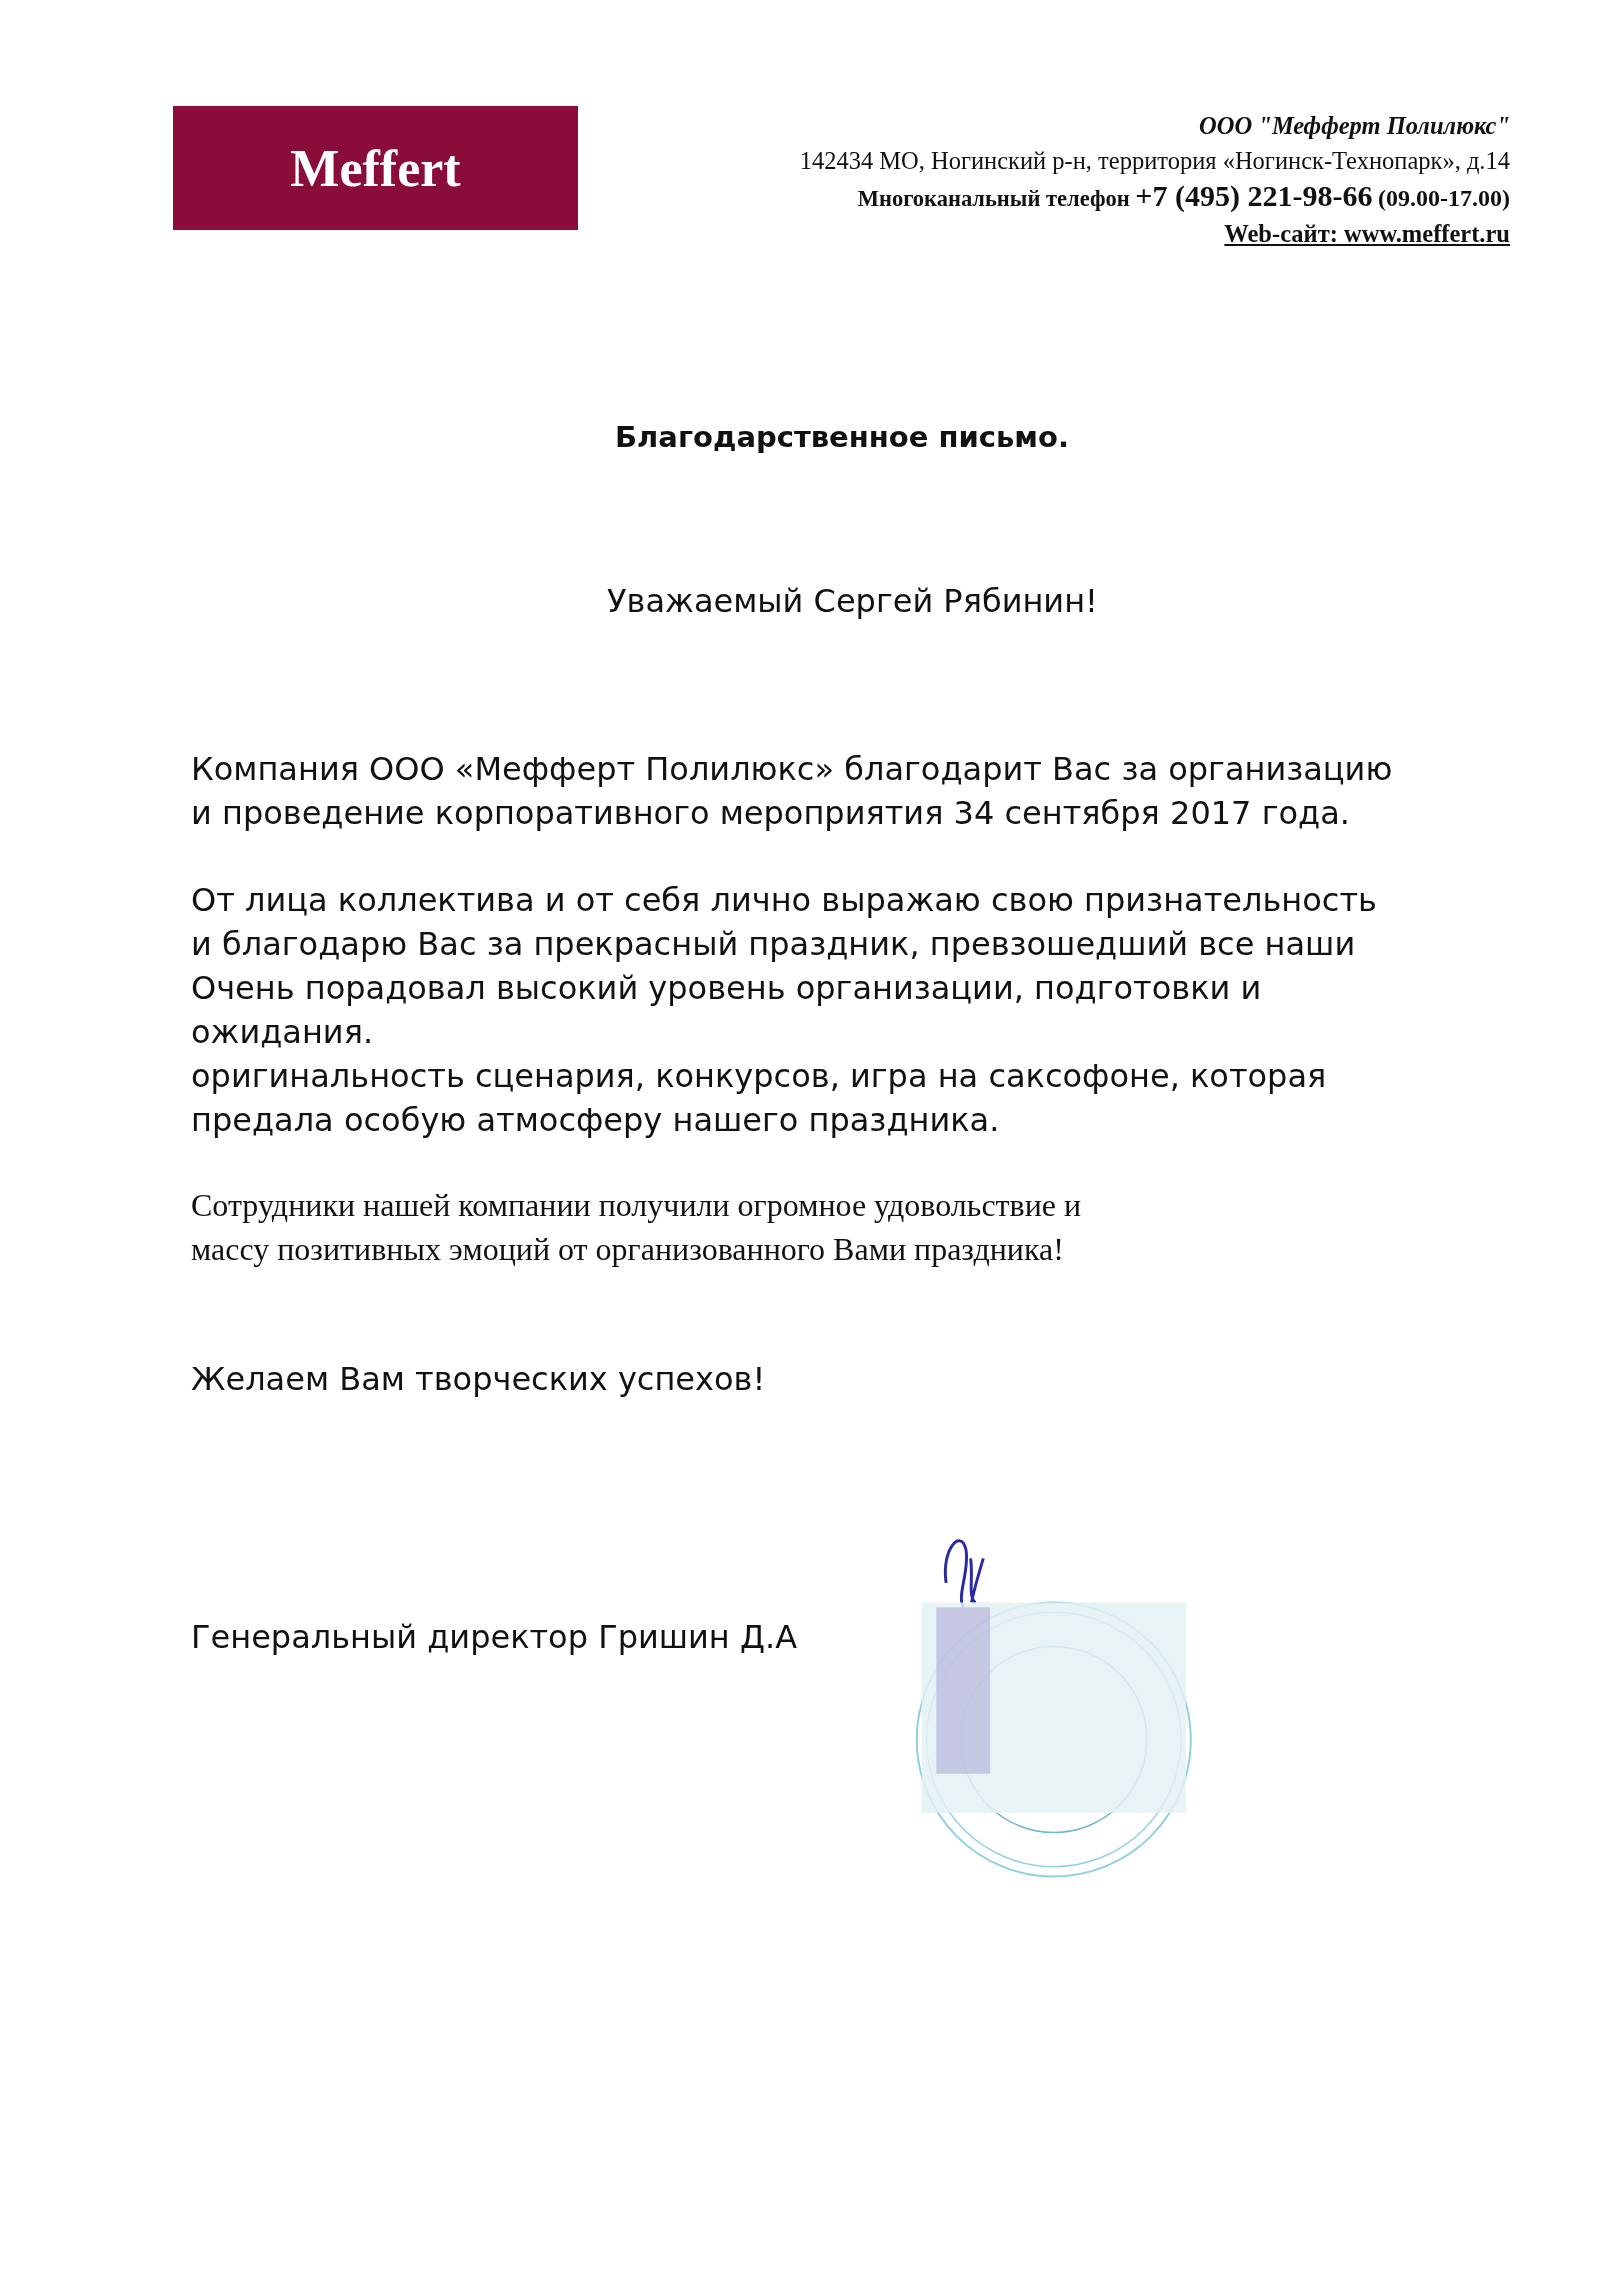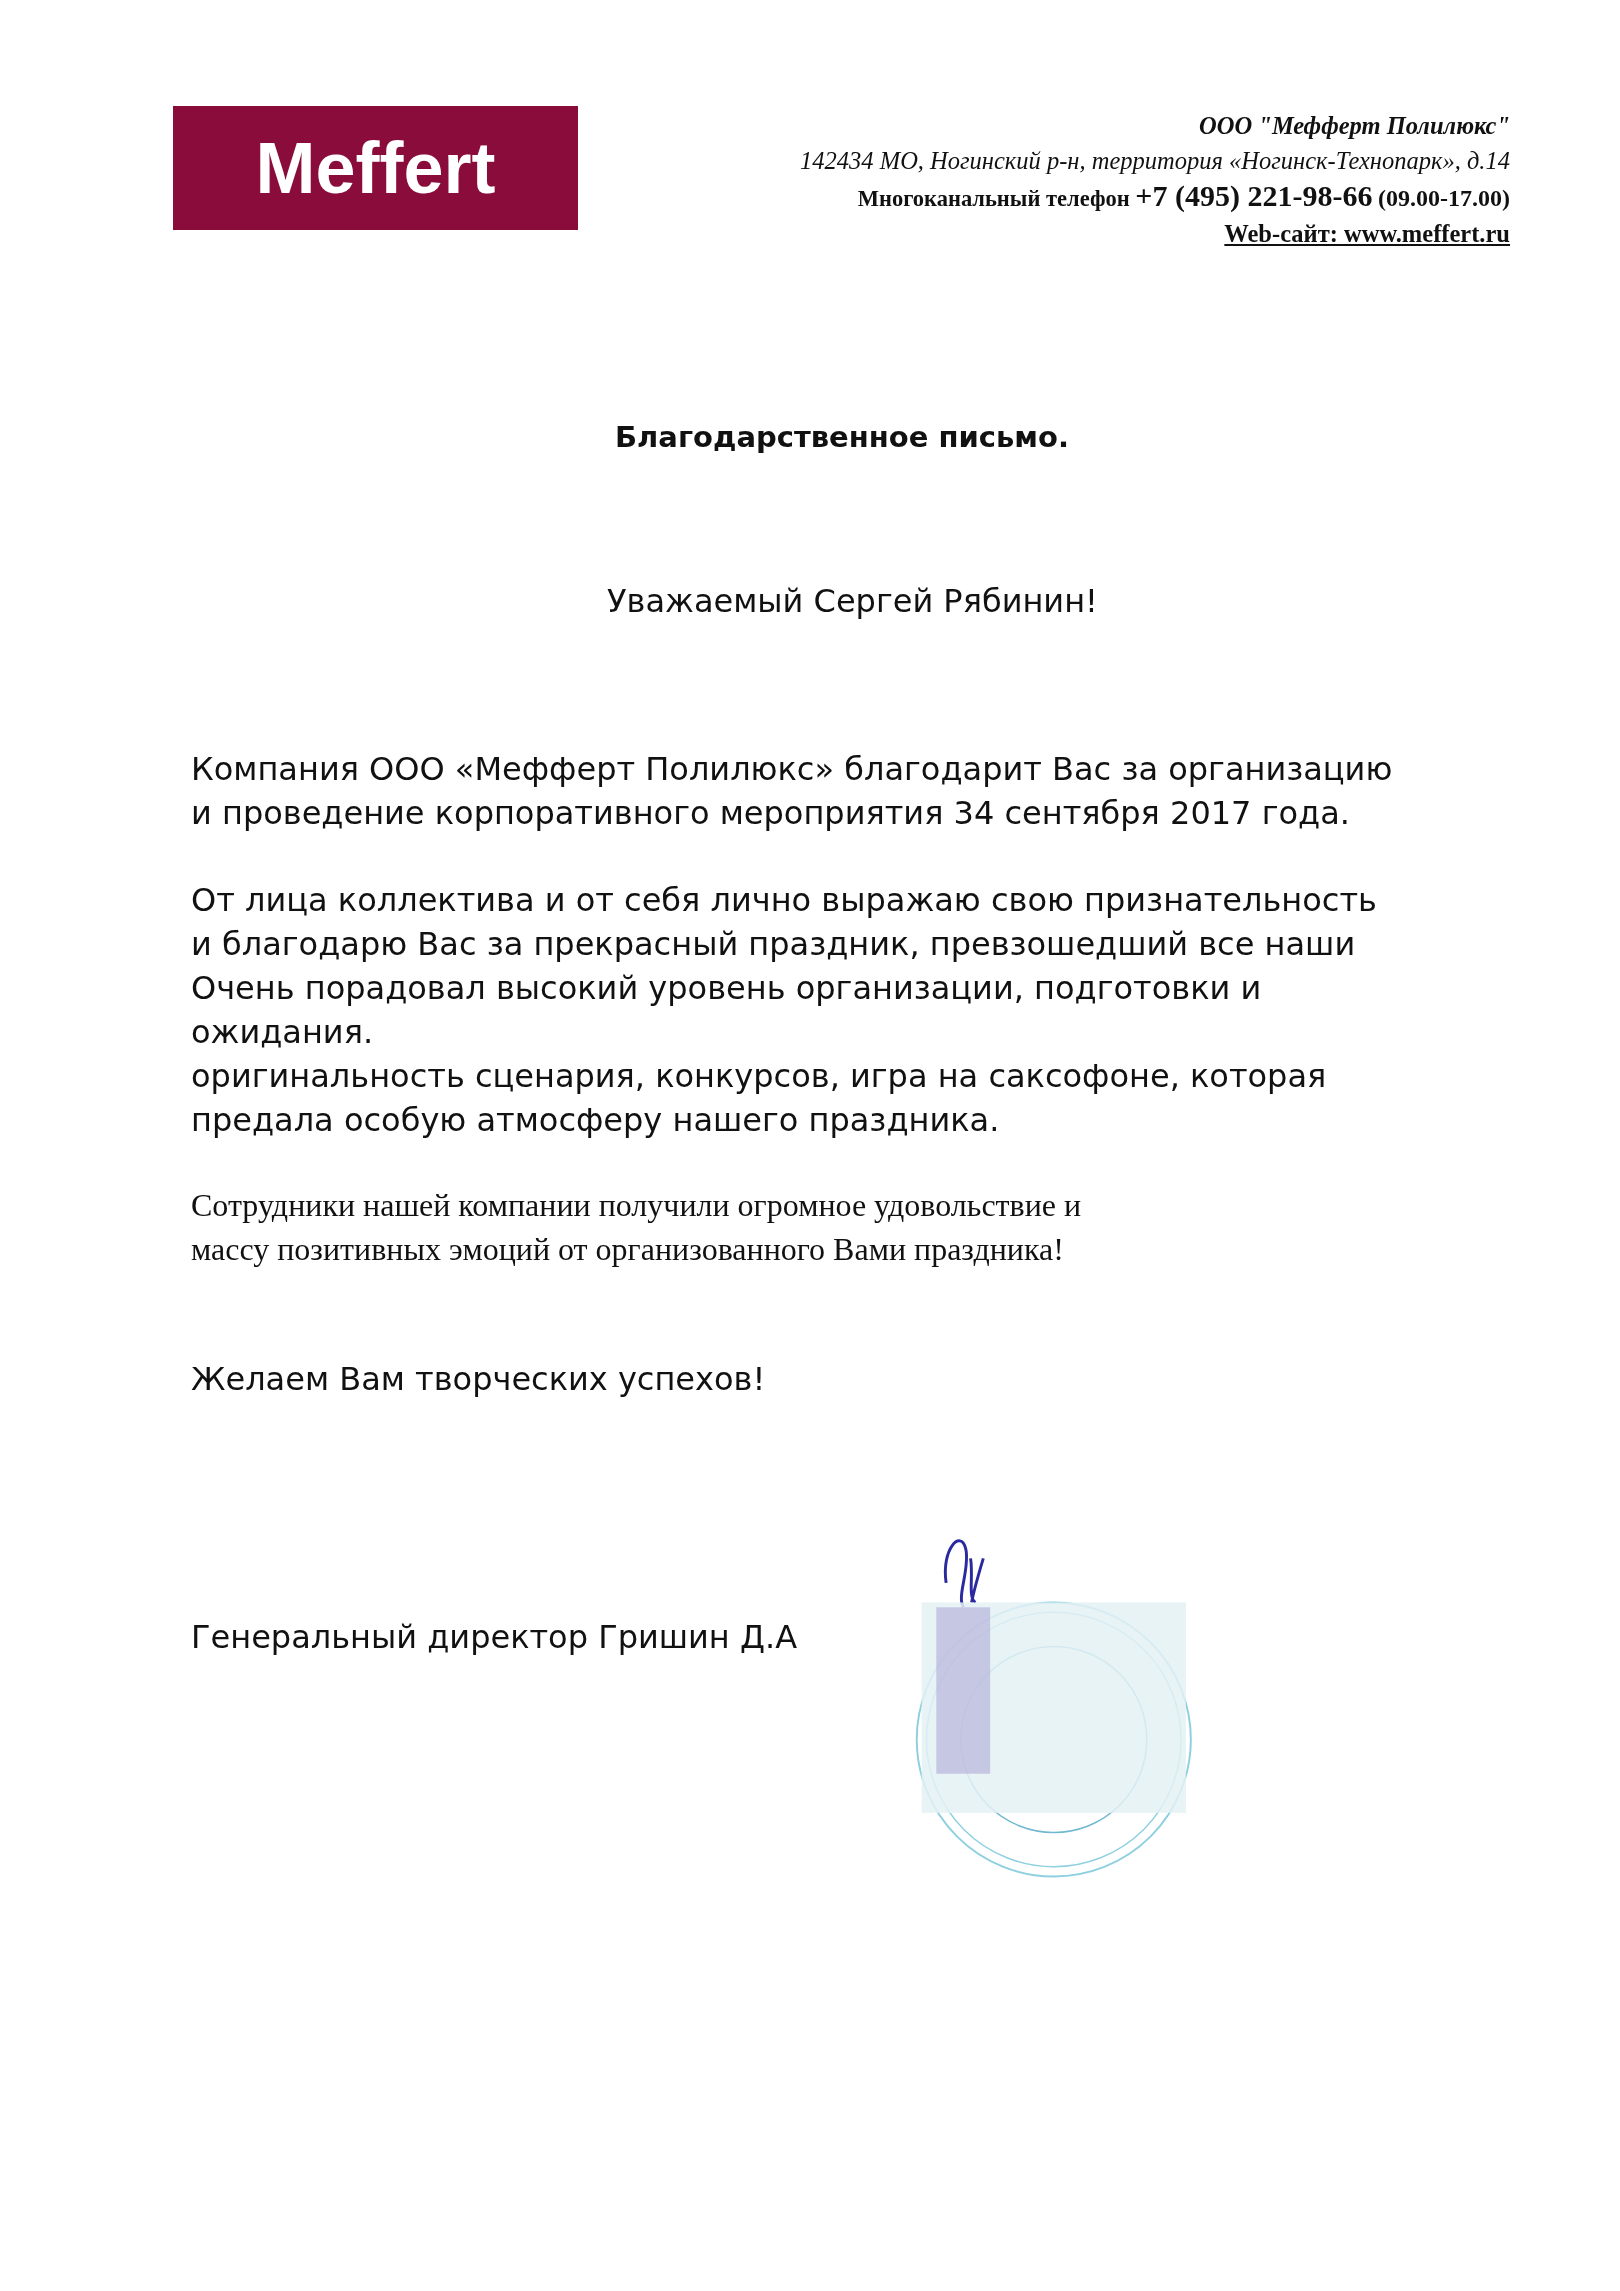--- a/index.html
+++ b/index.html
@@ -1,21 +1,21 @@
 <!DOCTYPE html>
 <html><head>
 <meta charset="utf-8">
 <style>
   html, body { margin:0; padding:0; background:#ffffff; }
   body { width:1620px; height:2292px; position:relative; overflow:hidden; font-family:"DejaVu Sans", sans-serif; color:#111; }
   .logo { position:absolute; left:173px; top:106px; width:405px; height:124px; background:#8a0c3a; display:flex; align-items:center; justify-content:center; }
-  .logo span { color:#fff; font-family:Liberation Sans, sans-serif; font-weight:bold; font-size:72px; letter-spacing:0px; }
+  .logo span { color:#fff; font-family:Liberation Serif, serif; font-weight:bold; font-size:52px; letter-spacing:0px; }
   .header { position:absolute; right:110px; top:108px; text-align:right; font-family:"Liberation Serif", serif; line-height:35px; }
   .h-company { font-style:italic; font-weight:bold; font-size:24.5px; }
-  .h-address { font-style:italic; font-size:24.5px; }
+  .h-address { font-size:24.5px; }
   .h-phone { font-weight:bold; font-size:22.5px; }
   .h-phone .num { font-size:30px; }
   .h-phone .hours { font-size:24px; }
   .h-web { font-weight:bold; font-size:24.5px; text-decoration:underline; }
   .title { position:absolute; left:0; width:1620px; top:420px; text-align:center; font-weight:bold; font-size:29px;padding-left:32px; }
   .greeting { position:absolute; left:0; width:1705px; top:582px; text-align:center; font-size:32px; }
   .body { position:absolute; left:191px; width:1353px; font-size:32px; line-height:44px; }
   .closing { position:absolute; left:191px; top:1615px; font-size:32px; line-height:44px; }
   .stamp { position:absolute; left:887px; top:1529px; width:314px; height:372px; }
 </style>

